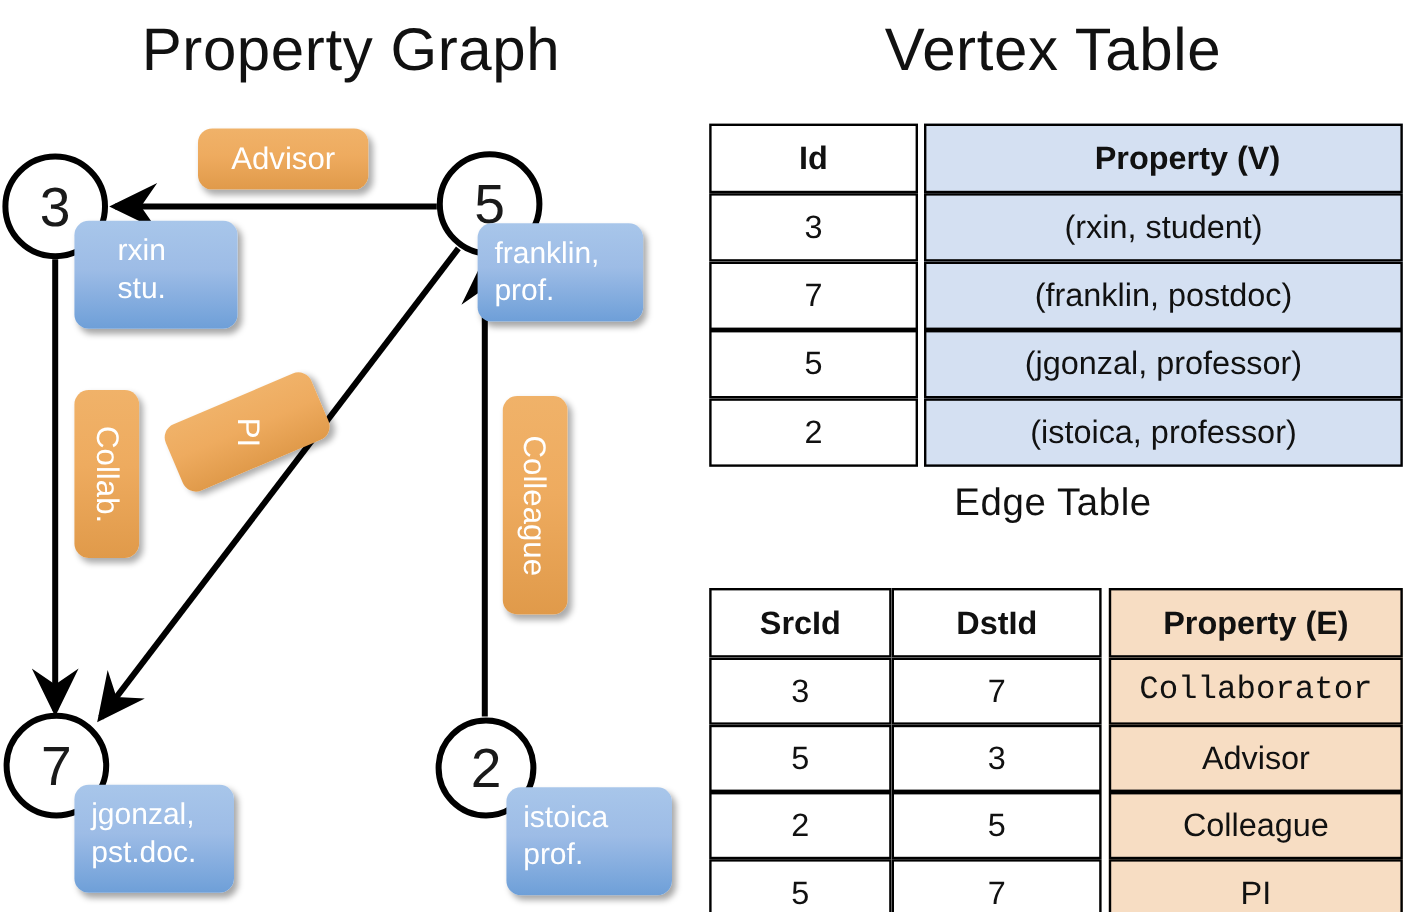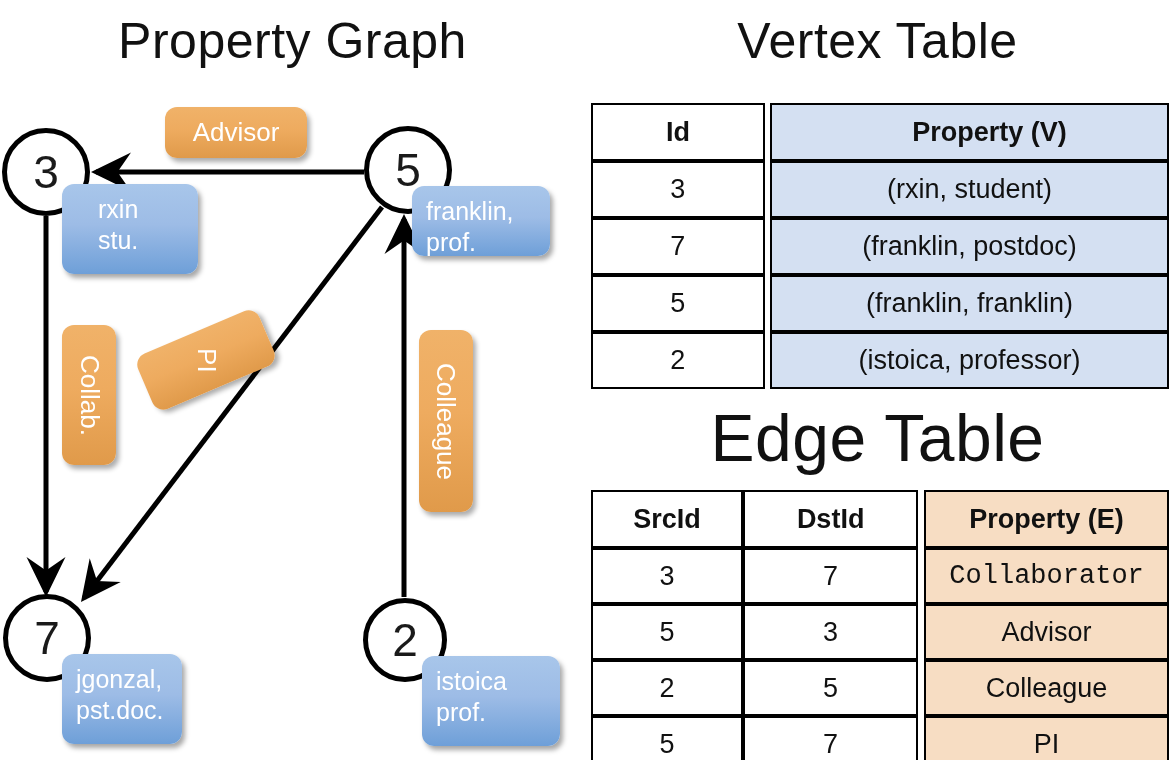--- a/index.html
+++ b/index.html
@@ -29,21 +29,21 @@
   #title-property-graph {
     left: 0; top: 12px; width: 585px;
     font-size: 50px;
   }
   #title-vertex-table {
     left: 585px; top: 12px; width: 585px;
     font-size: 50px;
   }
   #title-edge-table {
     left: 585px; top: 400px; width: 585px;
-    font-size: 66px;
+    font-size: 32px;
   }
 
   
   #graph-panel {
     position: absolute;
     left: 0; top: 0; width: 585px; height: 760px;
   }
   #graph-svg {
     position: absolute; left: 0; top: 0;
   }
@@ -167,25 +167,25 @@
     <span>7</span>
   </div>
   <div class="node-circle" style="left:363px; top:598px; width:84px; height:84px;">
     <span>2</span>
   </div>
 
   <div class="prop-box" style="left:62px; top:184px; width:136px; height:90px;padding-left:36px;">
     <div>rxin</div>
     <div>stu.</div>
   </div>
-  <div class="prop-box" style="left:412px; top:186px; width:138px; height:70px;">
+  <div class="prop-box" style="left:398px; top:186px; width:138px; height:82px;">
     <div>franklin,</div>
     <div>prof.</div>
   </div>
-  <div class="prop-box" style="left:62px; top:654px; width:120px; height:90px;">
+  <div class="prop-box" style="left:62px; top:654px; width:133px; height:90px;">
     <div>jgonzal,</div>
     <div>pst.doc.</div>
   </div>
   <div class="prop-box" style="left:422px; top:656px; width:138px; height:90px;">
     <div>istoica</div>
     <div>prof.</div>
   </div>
 
   <div class="edge-label" style="left:165px; top:107px; width:142px; height:51px;">
     <span>Advisor</span>
@@ -219,21 +219,21 @@
       <td class="cell-v" style="height:53px;">(rxin, student)</td>
     </tr>
     <tr>
       <td style="height:53px;">7</td>
       <td class="gap-col"></td>
       <td class="cell-v" style="height:53px;">(franklin, postdoc)</td>
     </tr>
     <tr>
       <td style="height:53px;">5</td>
       <td class="gap-col"></td>
-      <td class="cell-v" style="height:53px;">(franklin, franklin)</td>
+      <td class="cell-v" style="height:53px;">(jgonzal, professor)</td>
     </tr>
     <tr>
       <td style="height:53px;">2</td>
       <td class="gap-col"></td>
       <td class="cell-v" style="height:53px;">(istoica, professor)</td>
     </tr>
   </tbody>
 </table>
 
 <table class="data-table" style="left:591px; top:490px; width:578px;">

